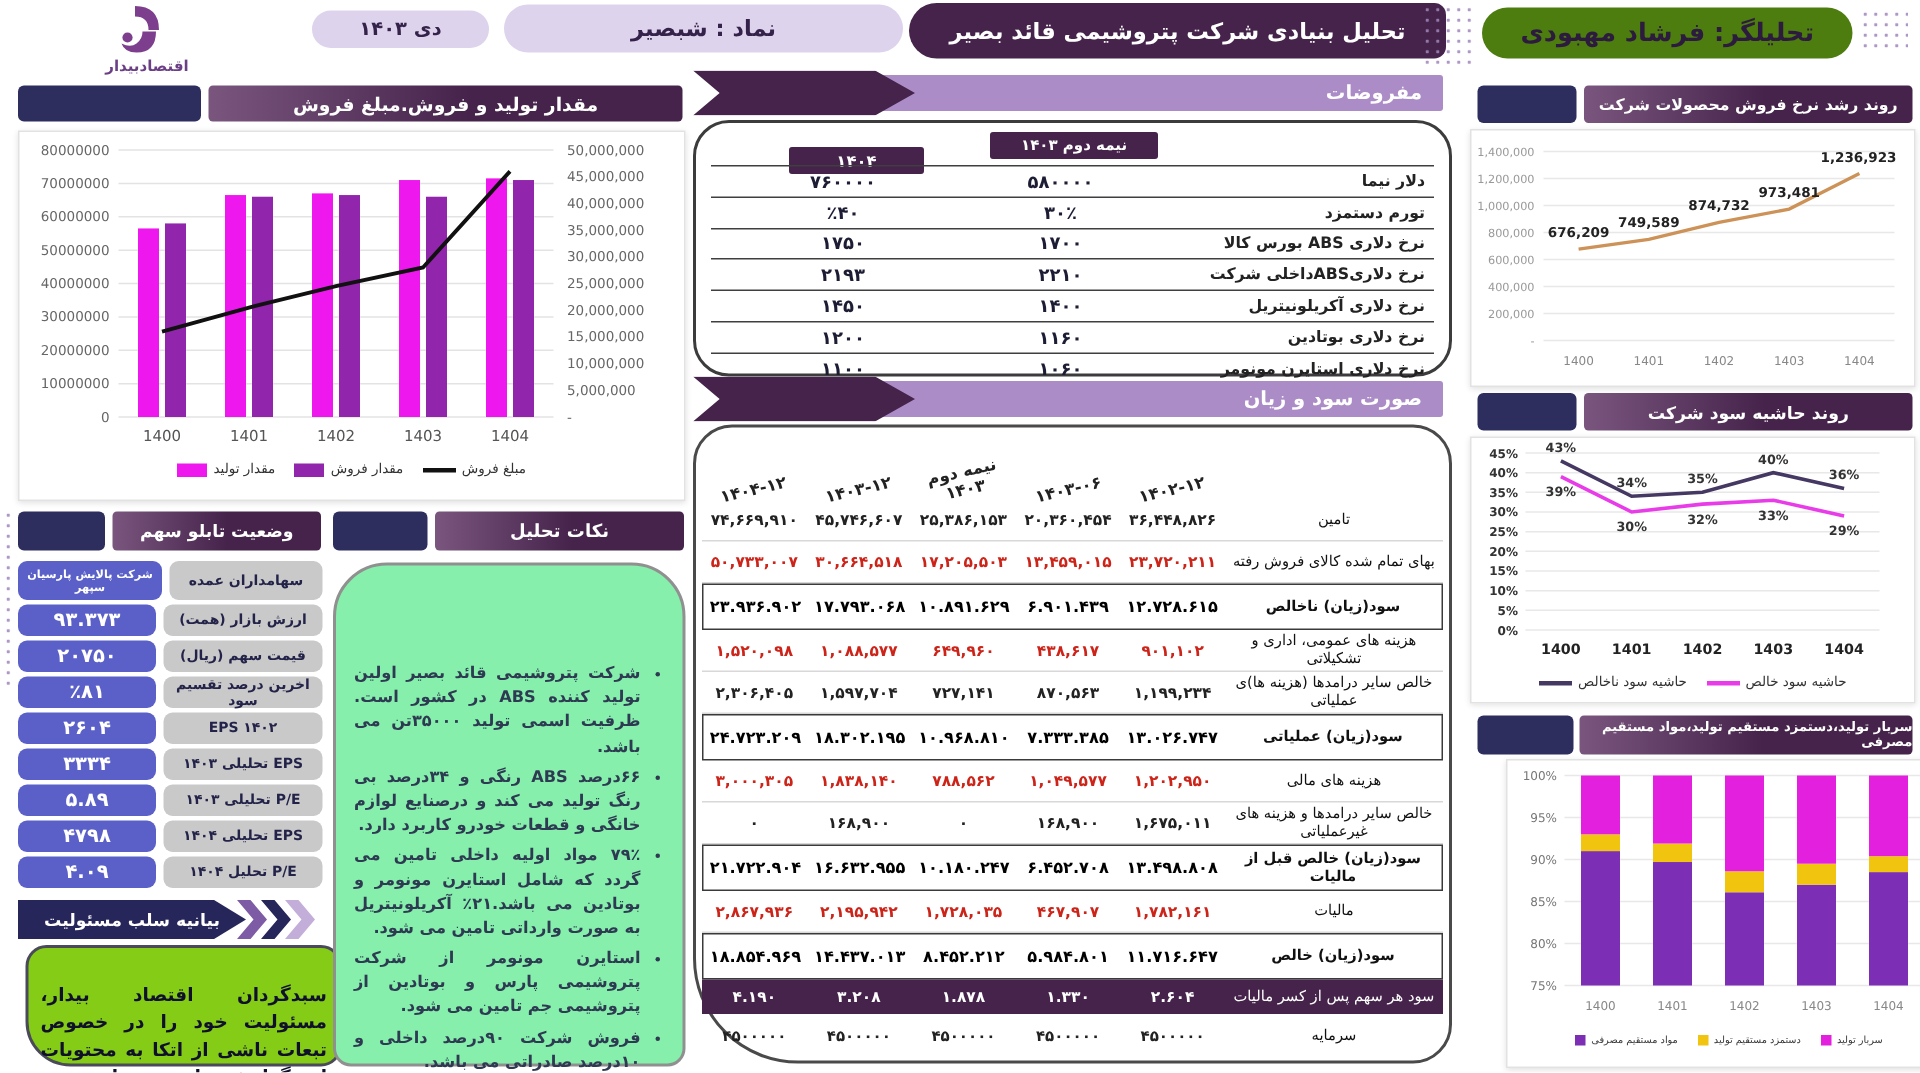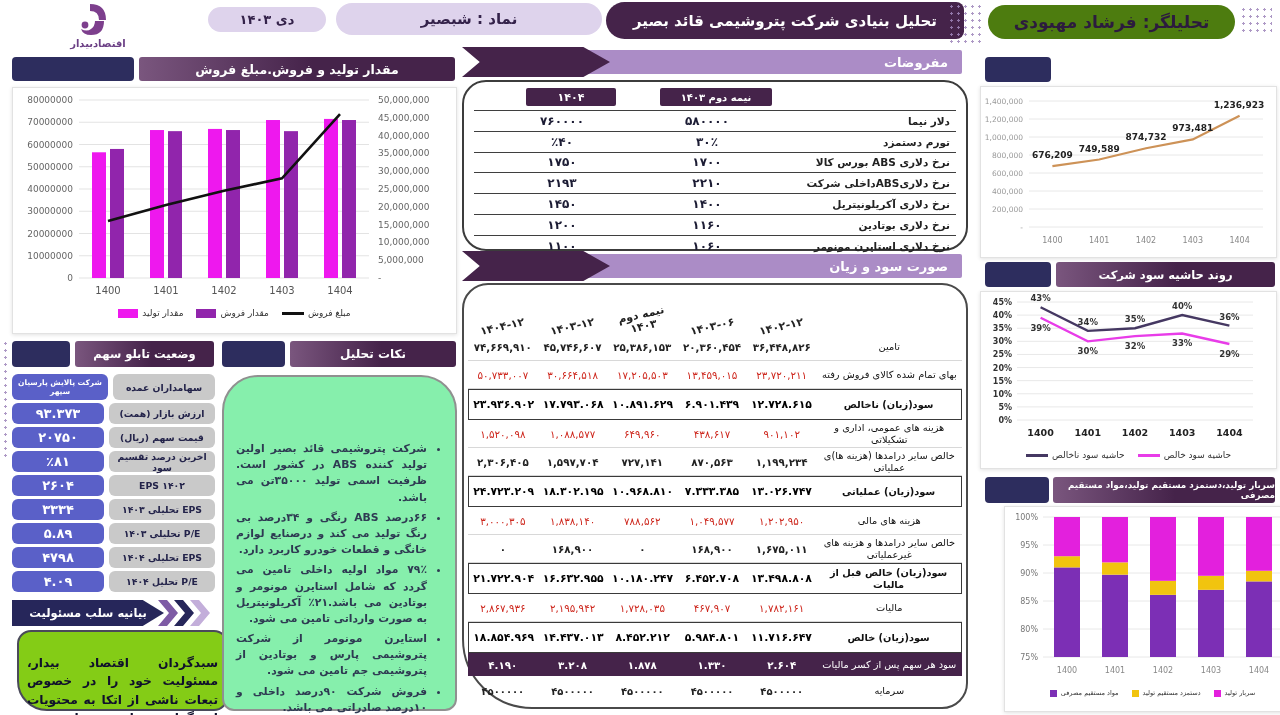--- a/index.html
+++ b/index.html
@@ -46,21 +46,21 @@
   .a1{width:150px;} .a2{width:140px;}
   
   .pnl{position:absolute;left:462px;top:283px;width:506px;height:426px;border:2.5px solid #4a4a4a;
         border-radius:26px 26px 26px 70px;background:#fff;box-sizing:border-box;padding:6px 4px 0;}
   .phead{display:flex;direction:rtl;align-items:flex-end;height:42px;}
   .plab{width:146px;font-size:9.8px;color:#111;text-align:center;direction:rtl;line-height:1.15;}
   .pcell{width:70px;text-align:center;font-size:10.3px;font-weight:700;color:#222;direction:rtl;}
   .phead .pcell span{display:inline-block;transform:rotate(-13deg);font-size:11px;font-weight:bold;white-space:pre-line;line-height:1.1;}
   .prow{display:flex;direction:rtl;align-items:center;box-sizing:border-box;}
   .r-n,.r-r{height:28px;border-bottom:1px solid #d8d8d8;}
-  .r-r .pcell{color:#cd241a;font-weight:400;}
+  .r-r .pcell{color:#cd241a;font-weight:700;}
   .r-b{height:31px;border:1.6px solid #3a3a3a;}
   .r-b .pcell{font-weight:800;font-size:10.8px;color:#000;}
   .r-b .plab{font-weight:bold;}
   .r-e{height:23px;background:#45234a;}
   .r-e .pcell,.r-e .plab{color:#fff;}
   .r-c{height:30px;}
   .r-c .pcell{font-weight:600;font-size:10px;letter-spacing:1px;}
   
   .board{position:absolute;left:12px;top:374px;width:203px;}
   .trow{display:flex;gap:5px;margin-bottom:3px;height:21px;}
@@ -232,21 +232,21 @@
         <li>۶۶درصد ABS رنگی و ۳۴درصد بی رنگ تولید می کند و درصنایع لوازم خانگی و قطعات خودرو کاربرد دارد.</li>
         <li>۷۹٪ مواد اولیه داخلی تامین می گردد که شامل استایرن مونومر و بوتادین می باشد.۲۱٪ آکریلونیتریل به صورت وارداتی تامین می شود.</li>
         <li>استایرن مونومر از شرکت پتروشیمی پارس و بوتادین از پتروشیمی جم تامین می شود.</li>
         <li>فروش شرکت ۹۰درصد داخلی و ۱۰درصد صادراتی می باشد.</li>
       </ul>
   </div>
 
   <div class="midbar" style="left:558px;top:50px;width:404px;">مفروضات</div>
   <div class="midarrow" style="left:462px;top:47px;width:148px;"></div>
   <div class="assump">
-    <div class="bdg" style="left:62px;top:6px;width:90px;height:18px;font-size:11px;">۱۴۰۴</div>
+    <div class="bdg" style="left:62px;top:16px;width:90px;height:18px;font-size:11px;">۱۴۰۴</div>
     <div class="bdg" style="left:196px;top:6px;width:112px;height:18px;font-size:10px;">نیمه دوم ۱۴۰۳</div>
     <div class="arows">
         <div class="arow">
           <div class="alab">دلار نیما</div>
           <div class="aval a1">۵۸۰۰۰۰</div>
           <div class="aval a2">۷۶۰۰۰۰</div>
         </div>
         <div class="arow">
           <div class="alab">تورم دستمزد</div>
           <div class="aval a1">۳۰٪</div>
@@ -394,20 +394,21 @@
           <div class="pcell">۴۵۰۰۰۰۰</div>
           <div class="pcell">۴۵۰۰۰۰۰</div>
           <div class="pcell">۴۵۰۰۰۰۰</div>
           <div class="pcell">۴۵۰۰۰۰۰</div>
           <div class="pcell">۴۵۰۰۰۰۰</div>
         </div>
       </div>
   </div>
 
   <div class="navybox" style="left:985px;top:57px;width:66px;height:25px;"></div>
+  <div class="shdr" style="left:1056px;top:57px;width:219px;height:25px;font-size:10.5px;">روند رشد نرخ فروش محصولات شرکت</div>
   <div class="chartbox" style="left:980px;top:86px;width:295px;height:170px;">
     <svg id="svg-rate" width="293" height="168">
         <line x1="48" x2="282" y1="14" y2="14" stroke="#e8e8e8" stroke-width="1"></line>
         <text x="42" y="17" text-anchor="end" font-size="7.5" fill="#999">1,400,000</text>
         <line x1="48" x2="282" y1="32" y2="32" stroke="#e8e8e8" stroke-width="1"></line>
         <text x="42" y="35" text-anchor="end" font-size="7.5" fill="#999">1,200,000</text>
         <line x1="48" x2="282" y1="50" y2="50" stroke="#e8e8e8" stroke-width="1"></line>
         <text x="42" y="53" text-anchor="end" font-size="7.5" fill="#999">1,000,000</text>
         <line x1="48" x2="282" y1="68" y2="68" stroke="#e8e8e8" stroke-width="1"></line>
         <text x="42" y="71" text-anchor="end" font-size="7.5" fill="#999">800,000</text>

